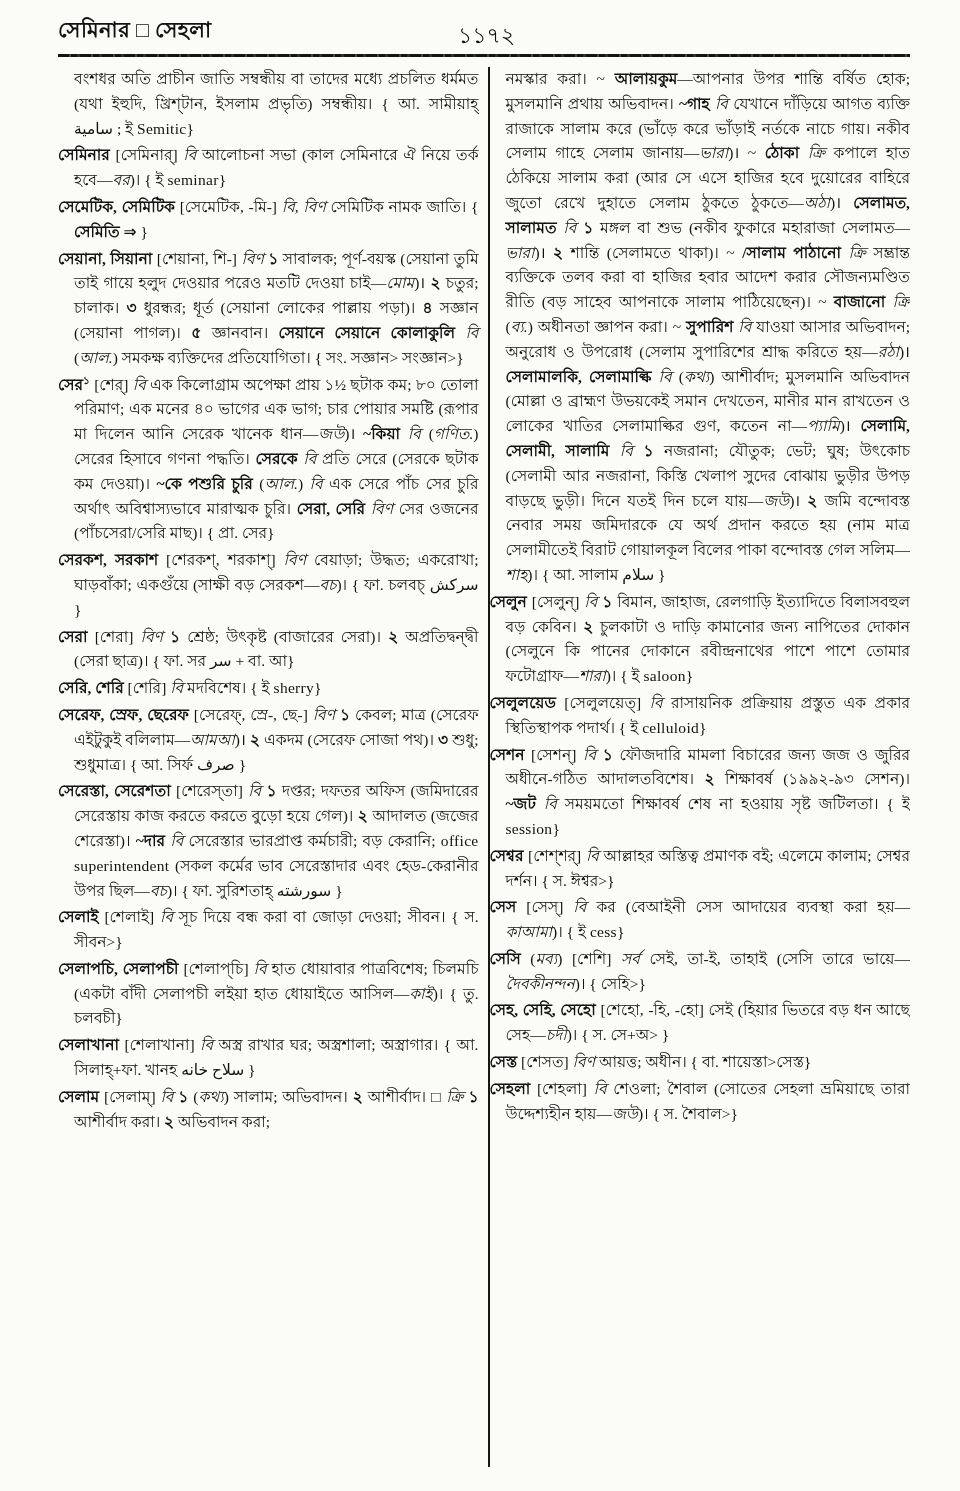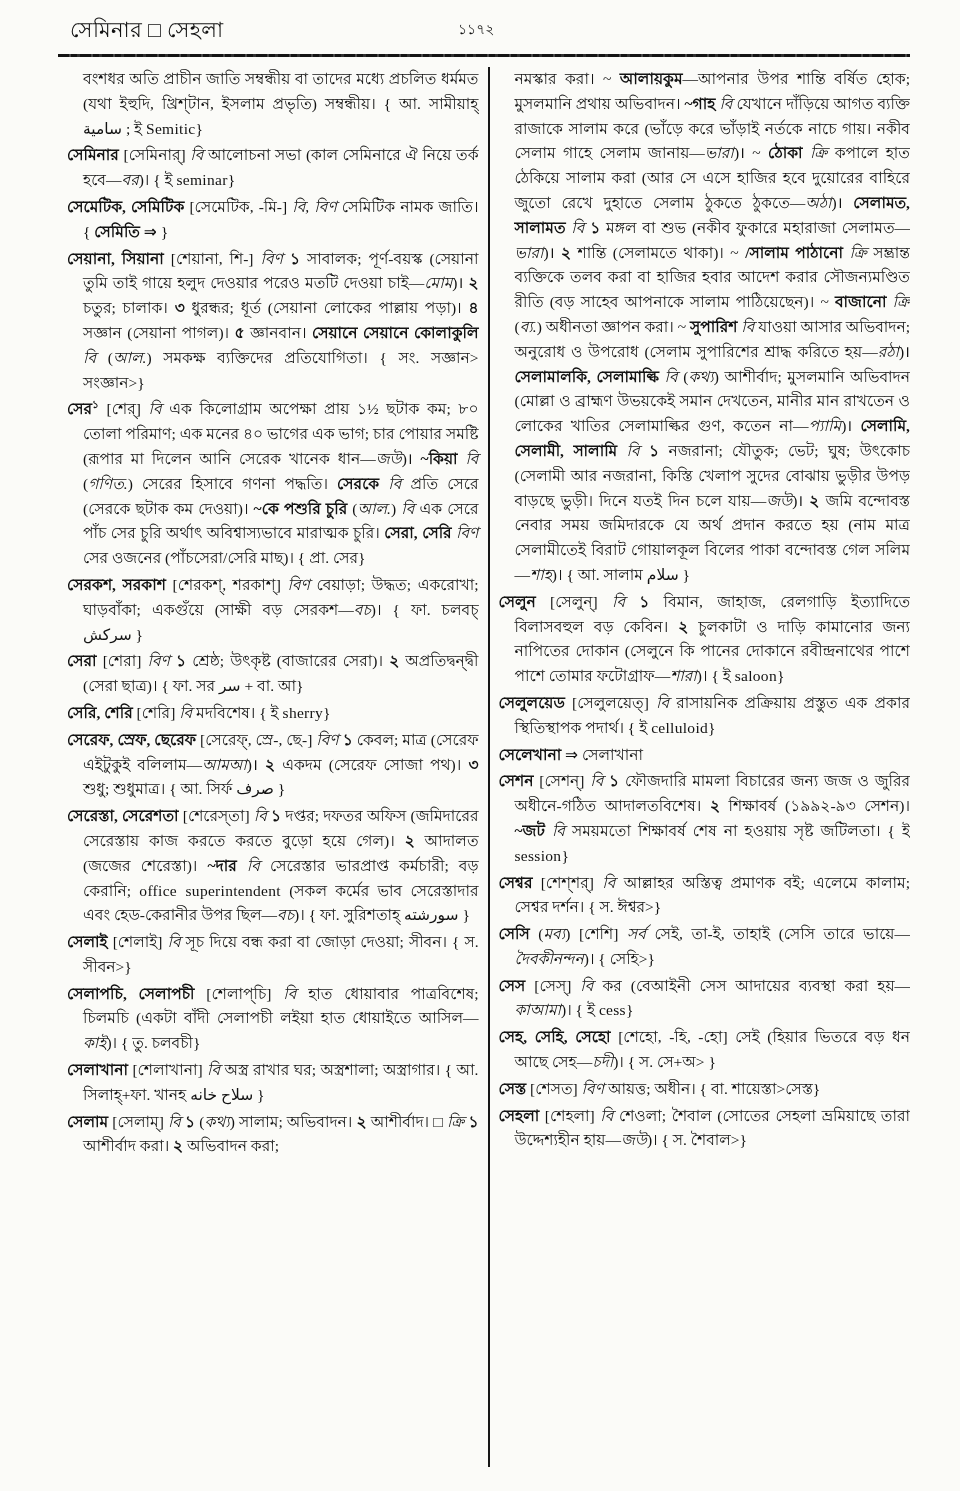--- a/index.html
+++ b/index.html
@@ -10,39 +10,39 @@
     overflow:hidden;
   }
   .page{
     box-sizing:border-box;
     width:960px;height:1491px;
     padding:14px 50px 10px 58px;
     position:relative;
   }
   .header{position:relative;height:38px;}
   .guide{
-    font-weight:normal;font-size:21px;letter-spacing:.5px;margin-left:12px;
+    font-weight:bold;font-size:21px;letter-spacing:.5px;
   }
   .pagenum{
-    position:absolute;left:400px;top:4px;font-size:14px;
+    position:absolute;left:400px;top:4px;font-size:22px;
   }
   .rule{
     height:3px;margin:2px 0 10px 0;
     background:repeating-linear-gradient(90deg,#141414 0 11px,#474747 11px 13px,#141414 13px 19px,#303030 19px 22px);
   }
   .cols{display:flex;align-items:stretch;height:1400px;overflow:hidden;}
   .col{
     flex:1 1 0;
     font-size:15.5px;line-height:1.6;
     text-align:justify;
   }
   .col.left{padding-right:9px;}
   .col.right{}
   .divider{width:2px;background:#171717;}
-  .entry{margin:0 0 2px 9px;padding-left:16px;text-indent:-16px;}
+  .entry{margin:0 0 2px 0;padding-left:16px;text-indent:-16px;}
   .entry.cont{text-indent:0;}
   .b{font-weight:700;}
   .i{font-style:italic;}
   .n{}
   .en{letter-spacing:.3px;}
   .ar{direction:rtl;unicode-bidi:embed;}
   .s{vertical-align:super;font-size:.68em;font-weight:700;line-height:0;}
 </style>
 </head>
 <body>
@@ -68,23 +68,22 @@
         <p class="entry"><span class="b">সেলাই </span><span class="n">[শেলাই] </span><span class="i">বি </span><span class="n">সূচ দিয়ে বন্ধ করা বা জোড়া দেওয়া; সীবন। { স. সীবন&gt;}</span></p>
         <p class="entry"><span class="b">সেলাপচি, সেলাপচী </span><span class="n">[শেলাপ্‌চি] </span><span class="i">বি </span><span class="n">হাত ধোয়াবার পাত্রবিশেষ; চিলমচি (একটা বাঁদী সেলাপচী লইয়া হাত ধোয়াইতে আসিল—</span><span class="i">কাই</span><span class="n">)। { তু. চলবচী}</span></p>
         <p class="entry"><span class="b">সেলাখানা </span><span class="n">[শেলাখানা] </span><span class="i">বি </span><span class="n">অস্ত্র রাখার ঘর; অস্ত্রশালা; অস্ত্রাগার। { আ. সিলাহ্+ফা. খানহ </span><span class="ar">سلاح خانه</span><span class="n"> }</span></p>
         <p class="entry"><span class="b">সেলাম </span><span class="n">[সেলাম্] </span><span class="i">বি </span><span class="b">১ </span><span class="n">(</span><span class="i">কথ্য</span><span class="n">) সালাম; অভিবাদন। </span><span class="b">২ </span><span class="n">আশীর্বাদ। □ </span><span class="i">ক্রি </span><span class="b">১ </span><span class="n">আশীর্বাদ করা। </span><span class="b">২ </span><span class="n">অভিবাদন করা;</span></p>
       </div>
     <div class="divider"></div>
     <div class="col right">
         <p class="entry cont"><span class="n">নমস্কার করা। ~ </span><span class="b">আলায়কুম</span><span class="n">—আপনার উপর শান্তি বর্ষিত হোক; মুসলমানি প্রথায় অভিবাদন। </span><span class="b">~গাহ </span><span class="i">বি </span><span class="n">যেখানে দাঁড়িয়ে আগত ব্যক্তি রাজাকে সালাম করে (ভাঁড়ে করে ভাঁড়াই নর্তকে নাচে গায়। নকীব সেলাম গাহে সেলাম জানায়—</span><span class="i">ভারা</span><span class="n">)। ~ </span><span class="b">ঠোকা </span><span class="i">ক্রি </span><span class="n">কপালে হাত ঠেকিয়ে সালাম করা (আর সে এসে হাজির হবে দুয়োরের বাহিরে জুতো রেখে দুহাতে সেলাম ঠুকতে ঠুকতে—</span><span class="i">অঠা</span><span class="n">)। </span><span class="b">সেলামত, সালামত </span><span class="i">বি </span><span class="b">১ </span><span class="n">মঙ্গল বা শুভ (নকীব ফুকারে মহারাজা সেলামত—</span><span class="i">ভারা</span><span class="n">)। </span><span class="b">২ </span><span class="n">শান্তি (সেলামতে থাকা)। ~ </span><span class="b">/সালাম পাঠানো </span><span class="i">ক্রি </span><span class="n">সম্ভ্রান্ত ব্যক্তিকে তলব করা বা হাজির হবার আদেশ করার সৌজন্যমণ্ডিত রীতি (বড় সাহেব আপনাকে সালাম পাঠিয়েছেন)। ~ </span><span class="b">বাজানো </span><span class="i">ক্রি </span><span class="n">(</span><span class="i">ব্য.</span><span class="n">) অধীনতা জ্ঞাপন করা। ~ </span><span class="b">সুপারিশ </span><span class="i">বি </span><span class="n">যাওয়া আসার অভিবাদন; অনুরোধ ও উপরোধ (সেলাম সুপারিশের শ্রাদ্ধ করিতে হয়—</span><span class="i">রঠা</span><span class="n">)। </span><span class="b">সেলামালকি, সেলামাল্কি </span><span class="i">বি </span><span class="n">(</span><span class="i">কথ্য</span><span class="n">) আশীর্বাদ; মুসলমানি অভিবাদন (মোল্লা ও ব্রাহ্মণ উভয়কেই সমান দেখতেন, মানীর মান রাখতেন ও লোকের খাতির সেলামাল্কির গুণ, কতেন না—</span><span class="i">প্যামি</span><span class="n">)। </span><span class="b">সেলামি, সেলামী, সালামি </span><span class="i">বি </span><span class="b">১ </span><span class="n">নজরানা; যৌতুক; ভেট; ঘুষ; উৎকোচ (সেলামী আর নজরানা, কিস্তি খেলাপ সুদের বোঝায় ভুড়ীর উপড় বাড়ছে ভুড়ী। দিনে যতই দিন চলে যায়—</span><span class="i">জউ</span><span class="n">)। </span><span class="b">২ </span><span class="n">জমি বন্দোবস্ত নেবার সময় জমিদারকে যে অর্থ প্রদান করতে হয় (নাম মাত্র সেলামীতেই বিরাট গোয়ালকূল বিলের পাকা বন্দোবস্ত গেল সলিম—</span><span class="i">শাহ</span><span class="n">)। { আ. সালাম </span><span class="ar">سلام</span><span class="n"> }</span></p>
         <p class="entry"><span class="b">সেলুন </span><span class="n">[সেলুন্] </span><span class="i">বি </span><span class="b">১ </span><span class="n">বিমান, জাহাজ, রেলগাড়ি ইত্যাদিতে বিলাসবহুল বড় কেবিন। </span><span class="b">২ </span><span class="n">চুলকাটা ও দাড়ি কামানোর জন্য নাপিতের দোকান (সেলুনে কি পানের দোকানে রবীন্দ্রনাথের পাশে পাশে তোমার ফটোগ্রাফ—</span><span class="i">শারা</span><span class="n">)। { ই </span><span class="en">saloon</span><span class="n">}</span></p>
         <p class="entry"><span class="b">সেলুলয়েড </span><span class="n">[সেলুলয়েত্] </span><span class="i">বি </span><span class="n">রাসায়নিক প্রক্রিয়ায় প্রস্তুত এক প্রকার স্থিতিস্থাপক পদার্থ। { ই </span><span class="en">celluloid</span><span class="n">}</span></p>
-        <p class="entry"><span class="b">সেলেখানা </span><span class="n">⇒ সেলাখানা</span></p>
         <p class="entry"><span class="b">সেশন </span><span class="n">[সেশন্] </span><span class="i">বি </span><span class="b">১ </span><span class="n">ফৌজদারি মামলা বিচারের জন্য জজ ও জুরির অধীনে-গঠিত আদালতবিশেষ। </span><span class="b">২ </span><span class="n">শিক্ষাবর্ষ (১৯৯২-৯৩ সেশন)। </span><span class="b">~জট </span><span class="i">বি </span><span class="n">সময়মতো শিক্ষাবর্ষ শেষ না হওয়ায় সৃষ্ট জটিলতা। { ই </span><span class="en">session</span><span class="n">}</span></p>
         <p class="entry"><span class="b">সেশ্বর </span><span class="n">[শেশ্‌শর্] </span><span class="i">বি </span><span class="n">আল্লাহর অস্তিত্ব প্রমাণক বই; এলেমে কালাম; সেশ্বর দর্শন। { স. ঈশ্বর&gt;}</span></p>
+        <p class="entry"><span class="b">সেস </span><span class="n">[সেস্] </span><span class="i">বি </span><span class="n">কর (বেআইনী সেস আদায়ের ব্যবস্থা করা হয়—</span><span class="i">কাআমা</span><span class="n">)। { ই </span><span class="en">cess</span><span class="n">}</span></p>
         <p class="entry"><span class="b">সেসি </span><span class="n">(</span><span class="i">মব্য</span><span class="n">) [শেশি] </span><span class="i">সর্ব </span><span class="n">সেই, তা-ই, তাহাই (সেসি তারে ভায়ে—</span><span class="i">দৈবকীনন্দন</span><span class="n">)। { সেহি&gt;}</span></p>
-        <p class="entry"><span class="b">সেস </span><span class="n">[সেস্] </span><span class="i">বি </span><span class="n">কর (বেআইনী সেস আদায়ের ব্যবস্থা করা হয়—</span><span class="i">কাআমা</span><span class="n">)। { ই </span><span class="en">cess</span><span class="n">}</span></p>
         <p class="entry"><span class="b">সেহ, সেহি, সেহো </span><span class="n">[শেহো, -হি, -হো] সেই (হিয়ার ভিতরে বড় ধন আছে সেহ—</span><span class="i">চদী</span><span class="n">)। { স. সে+অ&gt; }</span></p>
         <p class="entry"><span class="b">সেস্ত </span><span class="n">[শেসত] </span><span class="i">বিণ </span><span class="n">আয়ত্ত; অধীন। { বা. শায়েস্তা&gt;সেস্ত}</span></p>
         <p class="entry"><span class="b">সেহলা </span><span class="n">[শেহলা] </span><span class="i">বি </span><span class="n">শেওলা; শৈবাল (সোতের সেহলা ভ্রমিয়াছে তারা উদ্দেশ্যহীন হায়—</span><span class="i">জউ</span><span class="n">)। { স. শৈবাল&gt;}</span></p>
       </div>
   </div>
 </div>
 
 </body></html>

